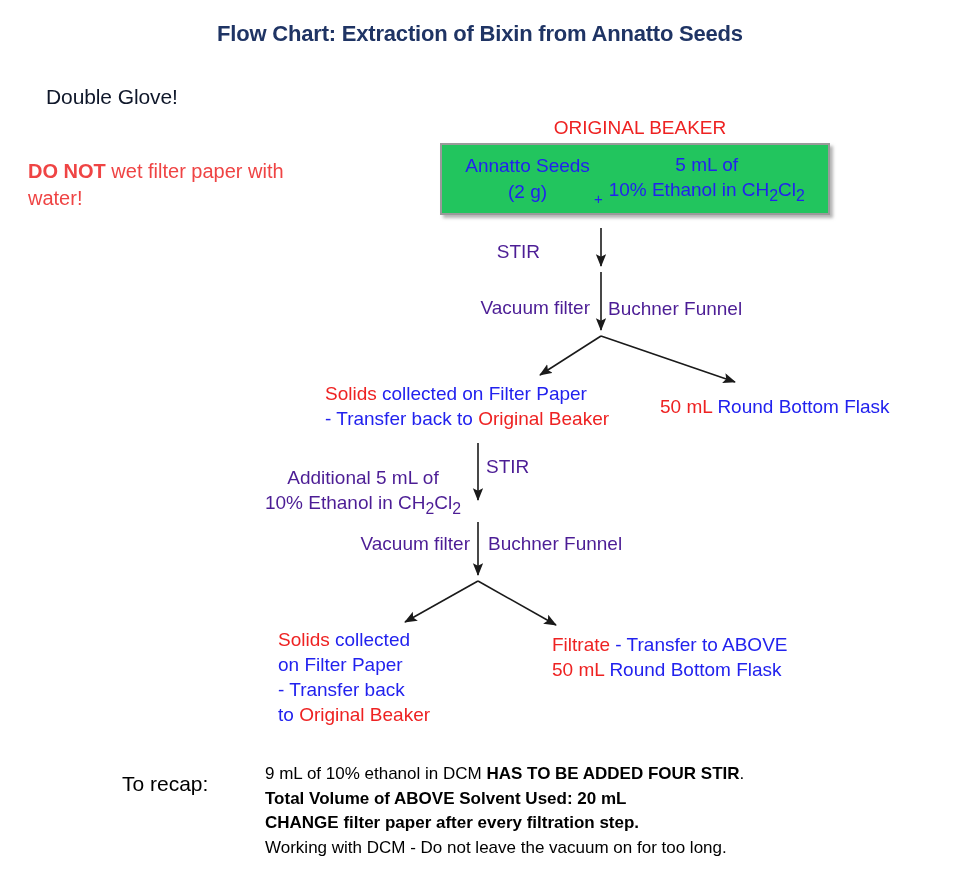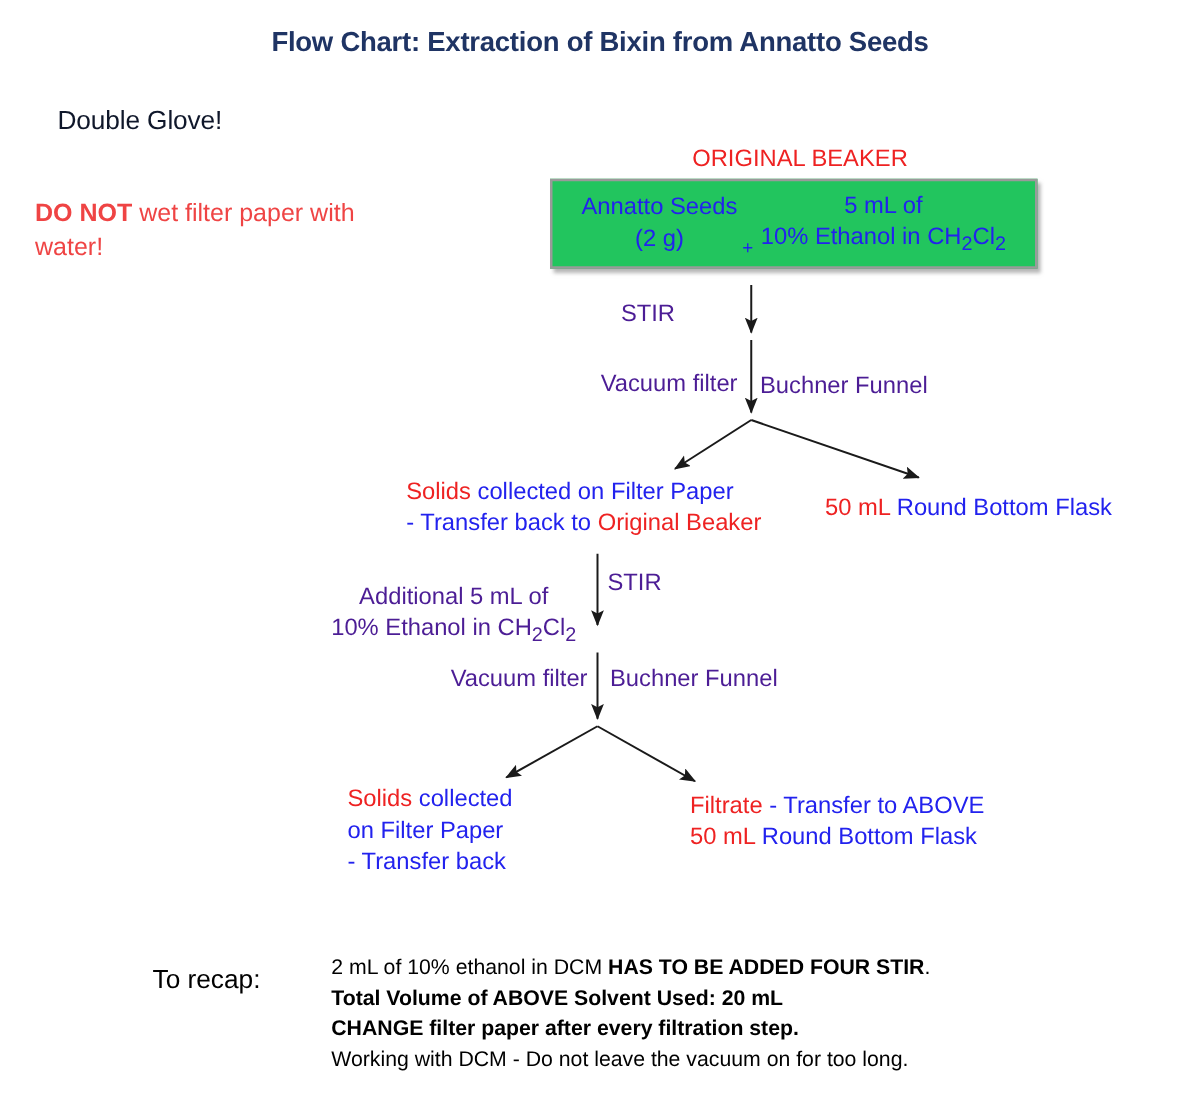--- a/index.html
+++ b/index.html
@@ -176,20 +176,21 @@
 </div>
 <div class="abs flow-label" style="left:486px; top:455px;">STIR</div>
 
 <div class="abs flow-label lbl-right" style="left:330px; top:532px; width:140px;">Vacuum filter</div>
 <div class="abs flow-label" style="left:488px; top:532px;">Buchner Funnel</div>
 
 <div class="abs node" style="left:278px; top:627px;">
   <div><span class="r">Solids</span><span class="b"> collected</span></div>
   <div class="b">on Filter Paper</div>
   <div class="b">- Transfer back</div>
+  <div><span class="b">to </span><span class="r">Original Beaker</span></div>
 </div>
 
 <div class="abs node" style="left:552px; top:632px;">
   <div><span class="r">Filtrate</span><span class="b"> - Transfer to ABOVE</span></div>
   <div><span class="r">50 mL</span><span class="b"> Round Bottom Flask</span></div>
 </div>
 
 <svg class="abs" id="arrows" viewBox="0 0 962 874">
   <defs>
     <marker id="ah" markerWidth="9" markerHeight="9" refX="7.4" refY="3.2" orient="auto" markerUnits="strokeWidth">
@@ -211,17 +212,17 @@
     <line x1="478" y1="522" x2="478" y2="575" marker-end="url(#ah)"></line>
 
     <line x1="478" y1="581" x2="405" y2="622" marker-end="url(#ah)"></line>
 
     <line x1="478" y1="581" x2="556" y2="625" marker-end="url(#ah)"></line>
   </g>
 </svg>
 
 <div class="abs" id="recap-title">To recap:</div>
 <div class="abs" id="recap-lines">
-  <div class="ln"><span>2 mL of 10% ethanol in DCM </span><b>HAS TO BE ADDED FOUR STIR</b><span>.</span></div>
+  <div class="ln"><span>9 mL of 10% ethanol in DCM </span><b>HAS TO BE ADDED FOUR STIR</b><span>.</span></div>
   <div class="ln"><b>Total Volume of ABOVE Solvent Used: 20 mL</b></div>
   <div class="ln"><b>CHANGE filter paper after every filtration step.</b></div>
   <div class="ln">Working with DCM - Do not leave the vacuum on for too long.</div>
 </div>
 
 </body></html>

